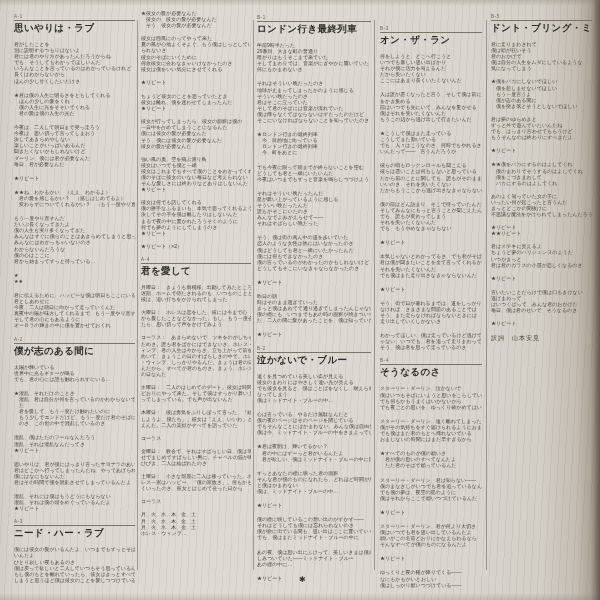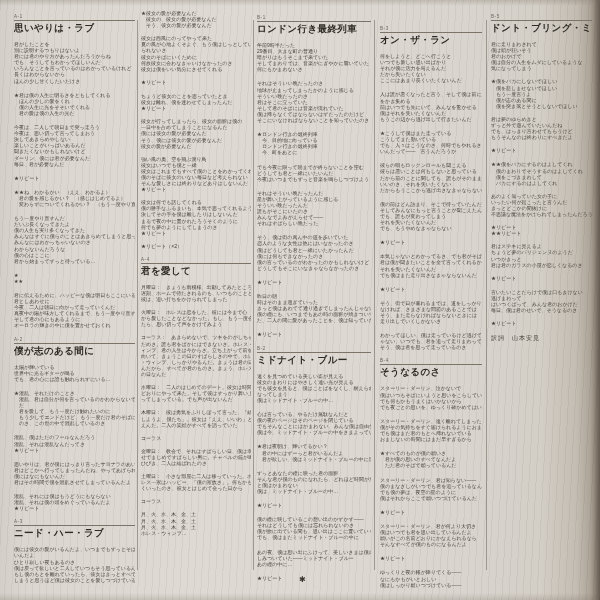--- a/index.html
+++ b/index.html
@@ -311,21 +311,21 @@
     <div class="stanza">
       <div class="lyric-line">昨日の朝</div>
       <div class="lyric-line">時はそのまま過ぎていった</div>
       <div class="lyric-line">きっと僕はあわてて通り過ぎてしまったんじゃないかな</div>
       <div class="lyric-line">僕の瞳にも、いつまでもあの時の面影が焼きついているん</div>
       <div class="lyric-line">だ、二人の間に愛があったことを、僕は知っていたんだ</div>
     </div>
     <div class="repeat-mark">★リピート</div>
     <span class="track-label">B-2</span>
     <hr class="header-rule">
-    <h2 class="track-title">ミドナイト・ブルー</h2>
+    <h2 class="track-title">泣かないで・ブルー</h2>
     <div class="stanza">
       <div class="lyric-line">遠くを見つめている美しい姿が見える</div>
       <div class="lyric-line">彼女のまわりにはやさしく遠い光が見える</div>
       <div class="lyric-line">でも彼女を見ると、僕はことばをなくし、耐えられなく</div>
       <div class="lyric-line">なってしまう</div>
       <div class="lyric-line">僕はミッドナイト・ブルーの中…</div>
     </div>
     <div class="stanza">
       <div class="lyric-line">心は言っている、やるだけ無駄なんだと</div>
       <div class="lyric-line">僕の夜のページはそのページを閉じている</div>

